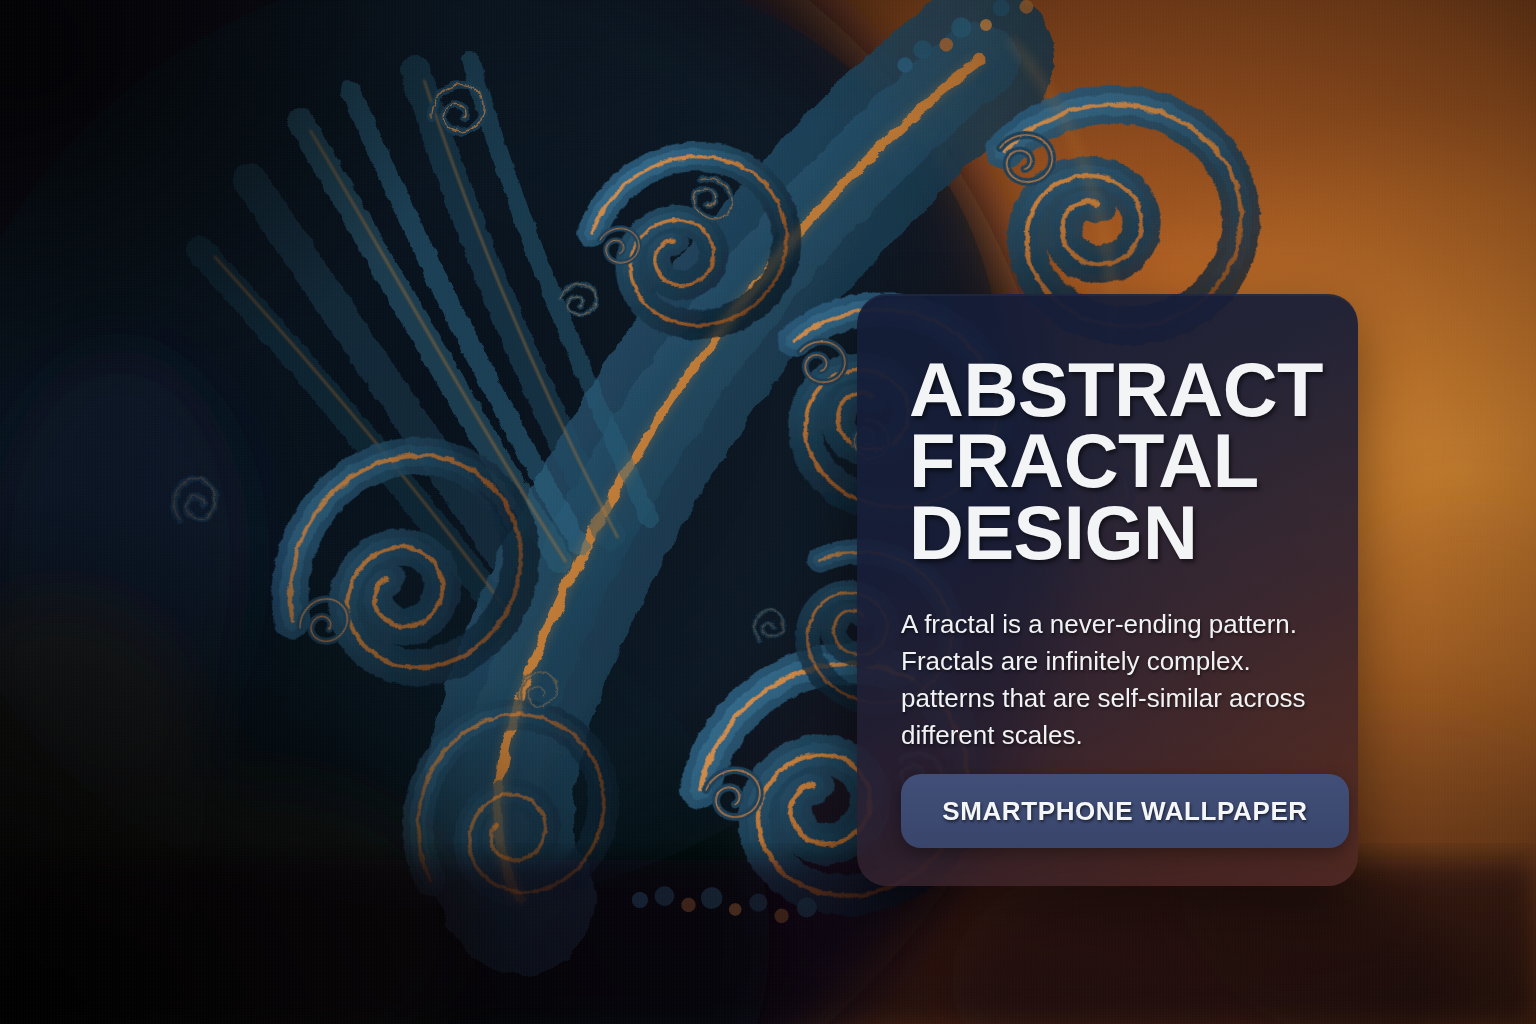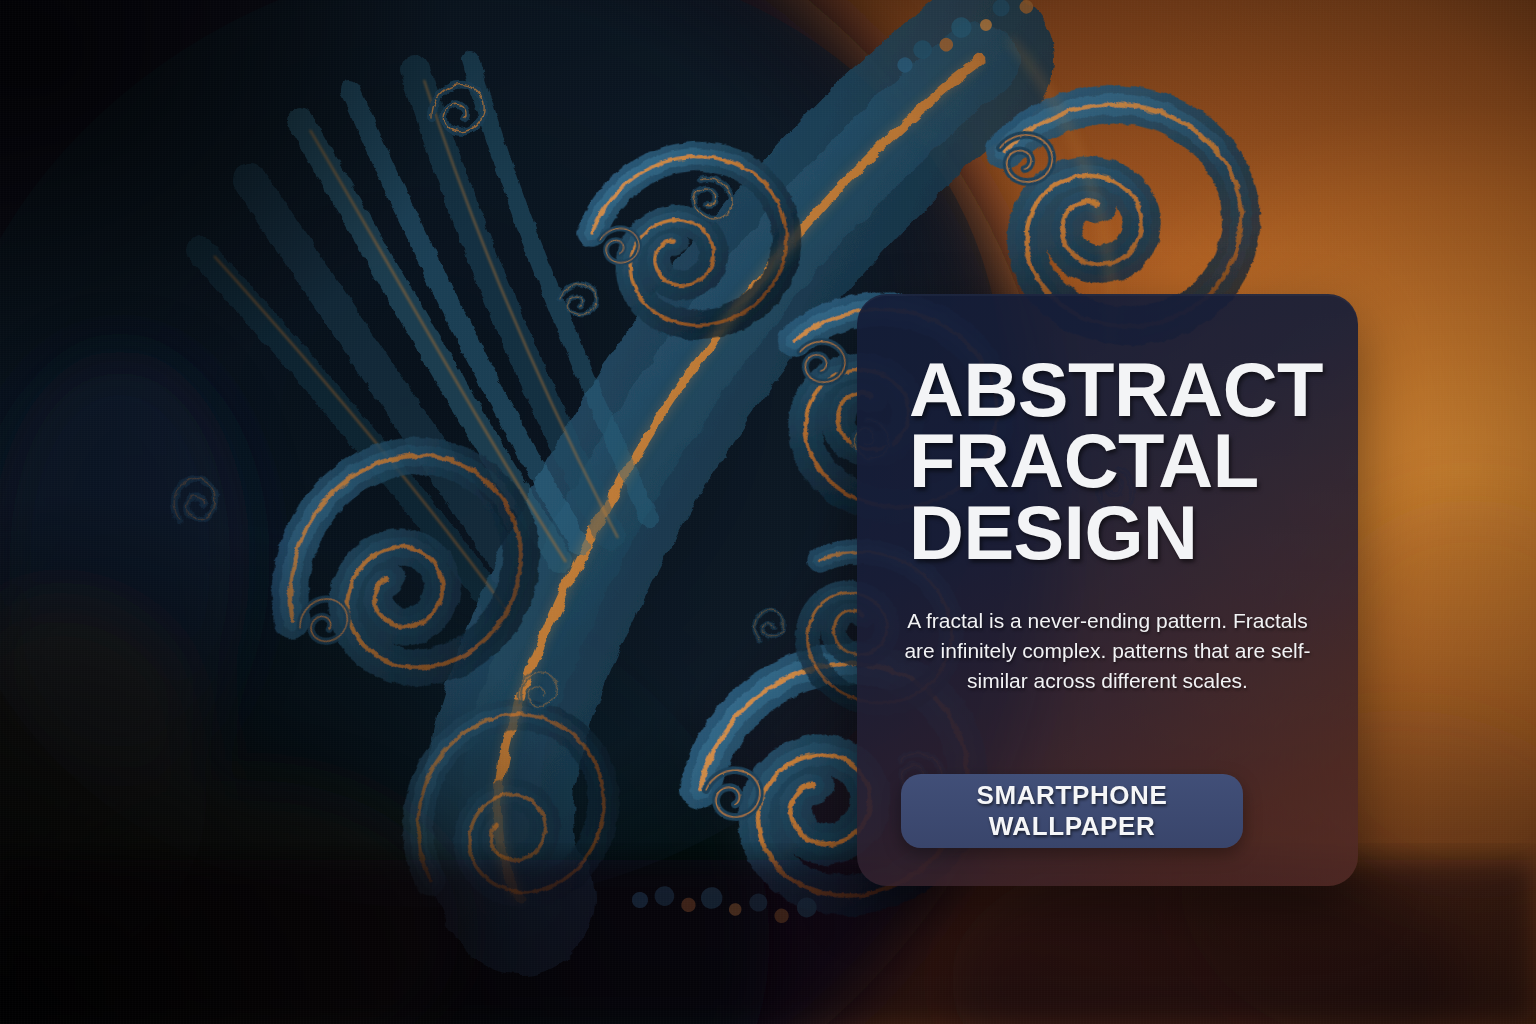--- a/index.html
+++ b/index.html
@@ -95,34 +95,33 @@
     font-weight: 700;
     letter-spacing: -0.5px;
     color: #f3f4f6;
     text-transform: uppercase;
     text-shadow: 2px 3px 4px rgba(0,0,0,0.55);
   }
   #card-title .tl { display: block; }
 
   #card-body {
     margin: 38px 0 0 0;
-    font-size: 21px;
+    font-size: 26px;
     line-height: 1.42;
     font-weight: 400;
     color: #f1f2f4;
     text-shadow: 1px 2px 3px rgba(0,0,0,0.5);
     max-width: 440px;
-    text-align: center;
   }
 
   #cta-button {
     position: absolute;
     left: 44px;
     bottom: 38px;
-    width: 342px;
+    width: 448px;
     height: 74px;
     border: none;
     border-radius: 20px;
     background: linear-gradient(180deg, #414f78 0%, #39456b 100%);
     color: #f5f6f8;
     font-family: "Liberation Sans", sans-serif;
     font-size: 26px;
     font-weight: 700;
     letter-spacing: 0.6px;
     text-transform: uppercase;

